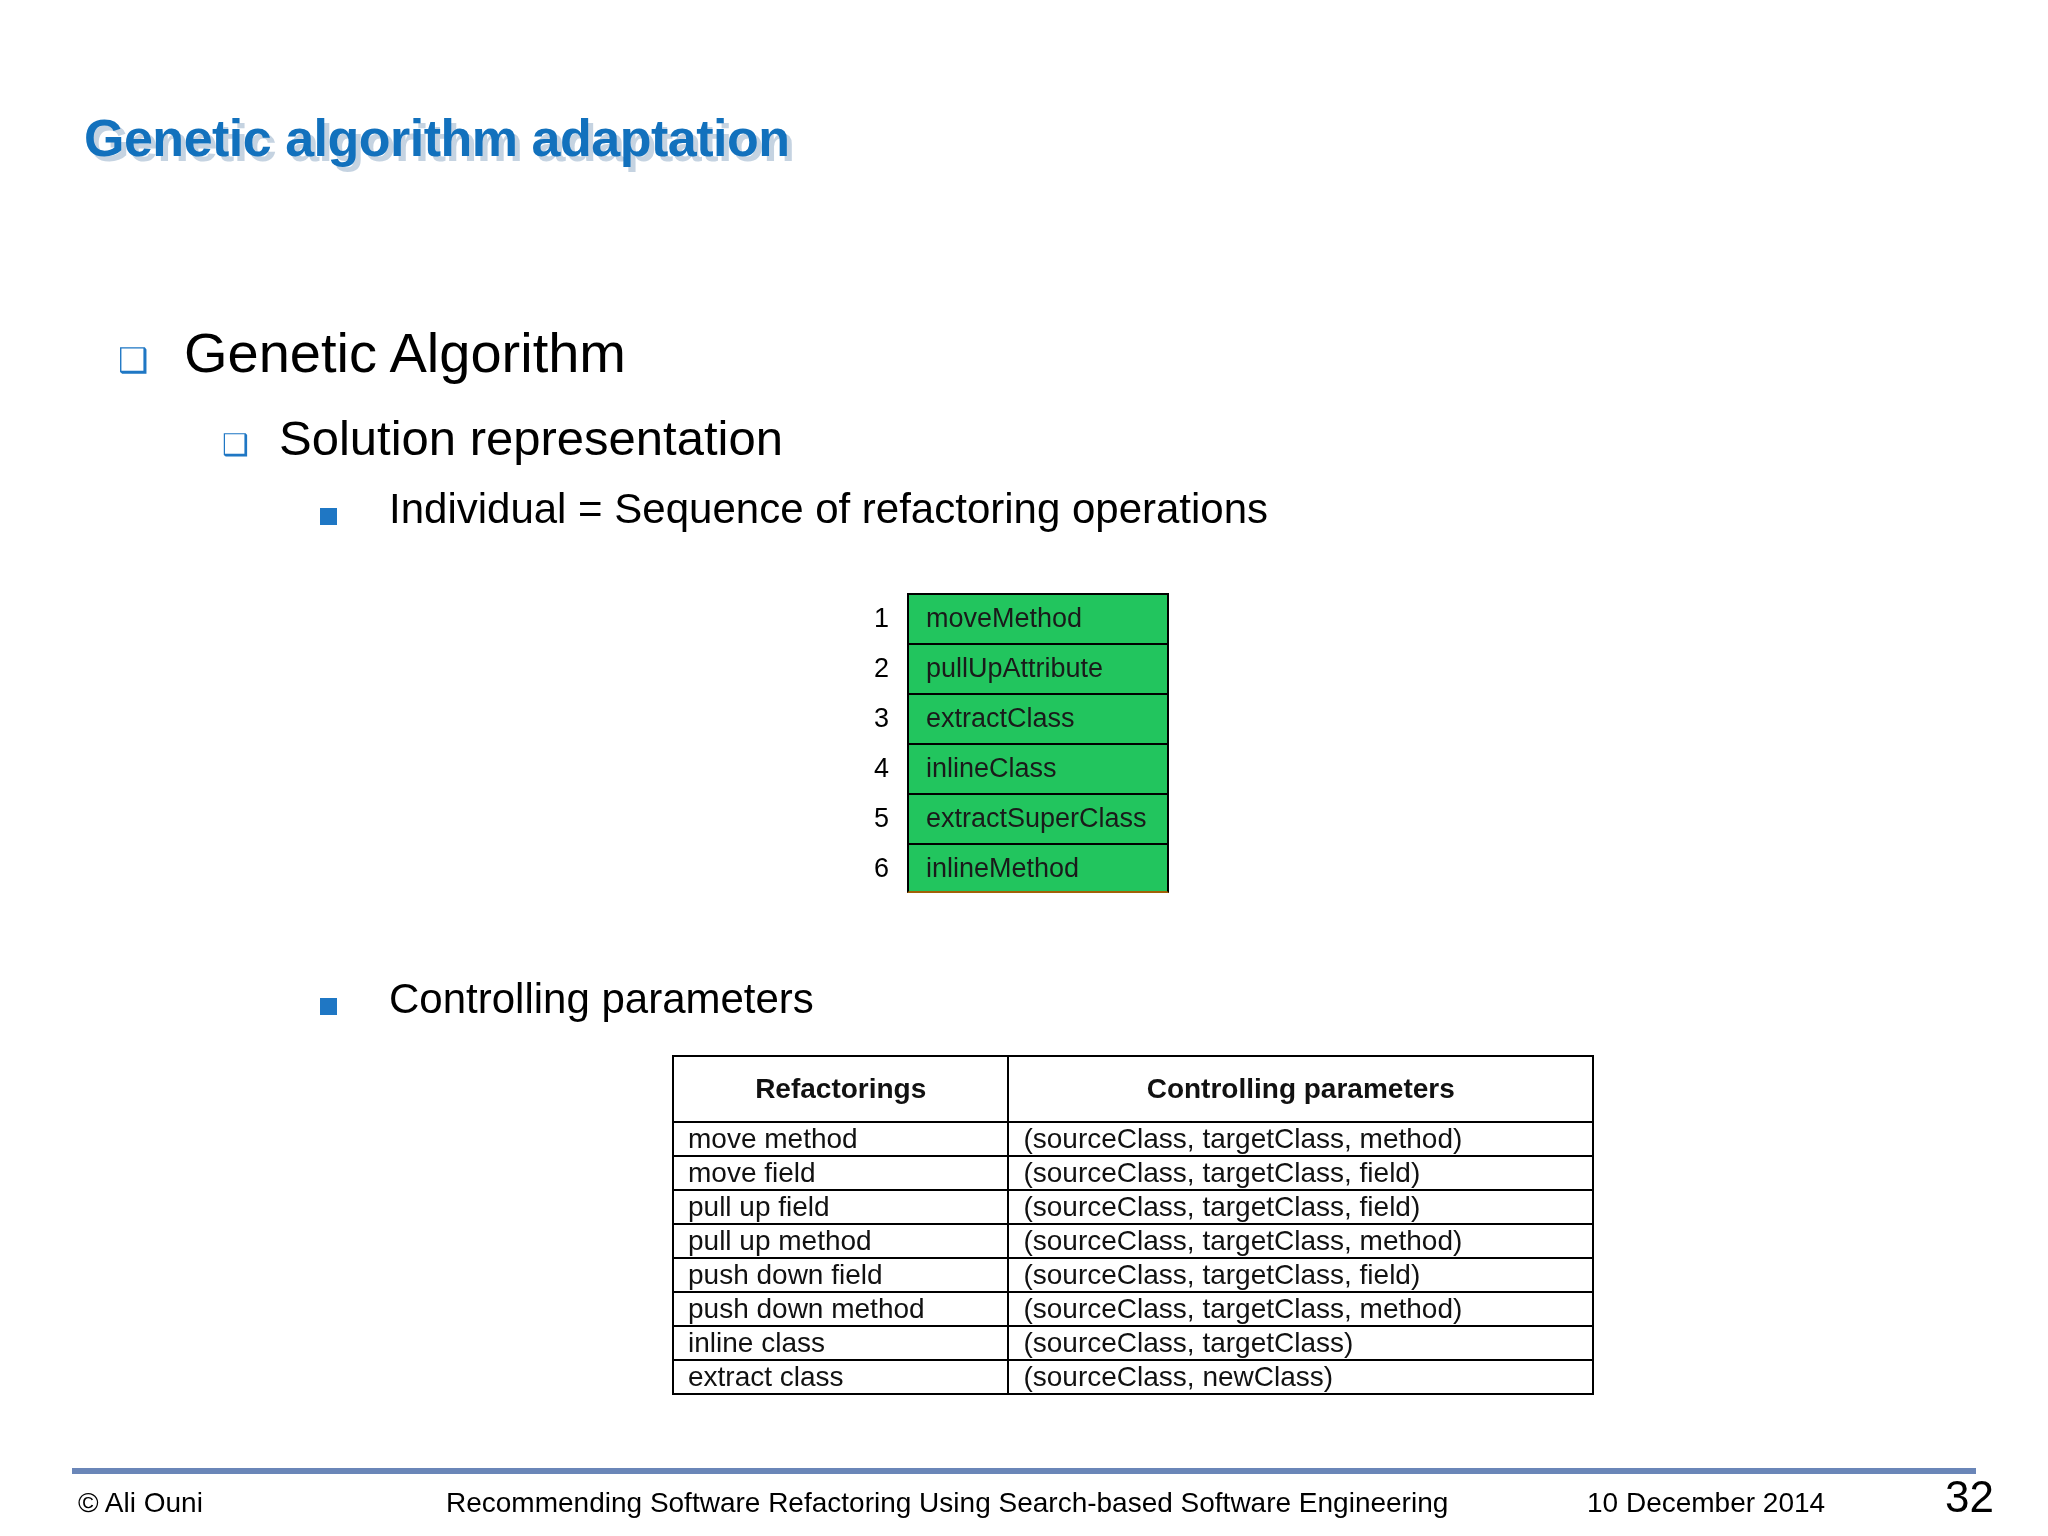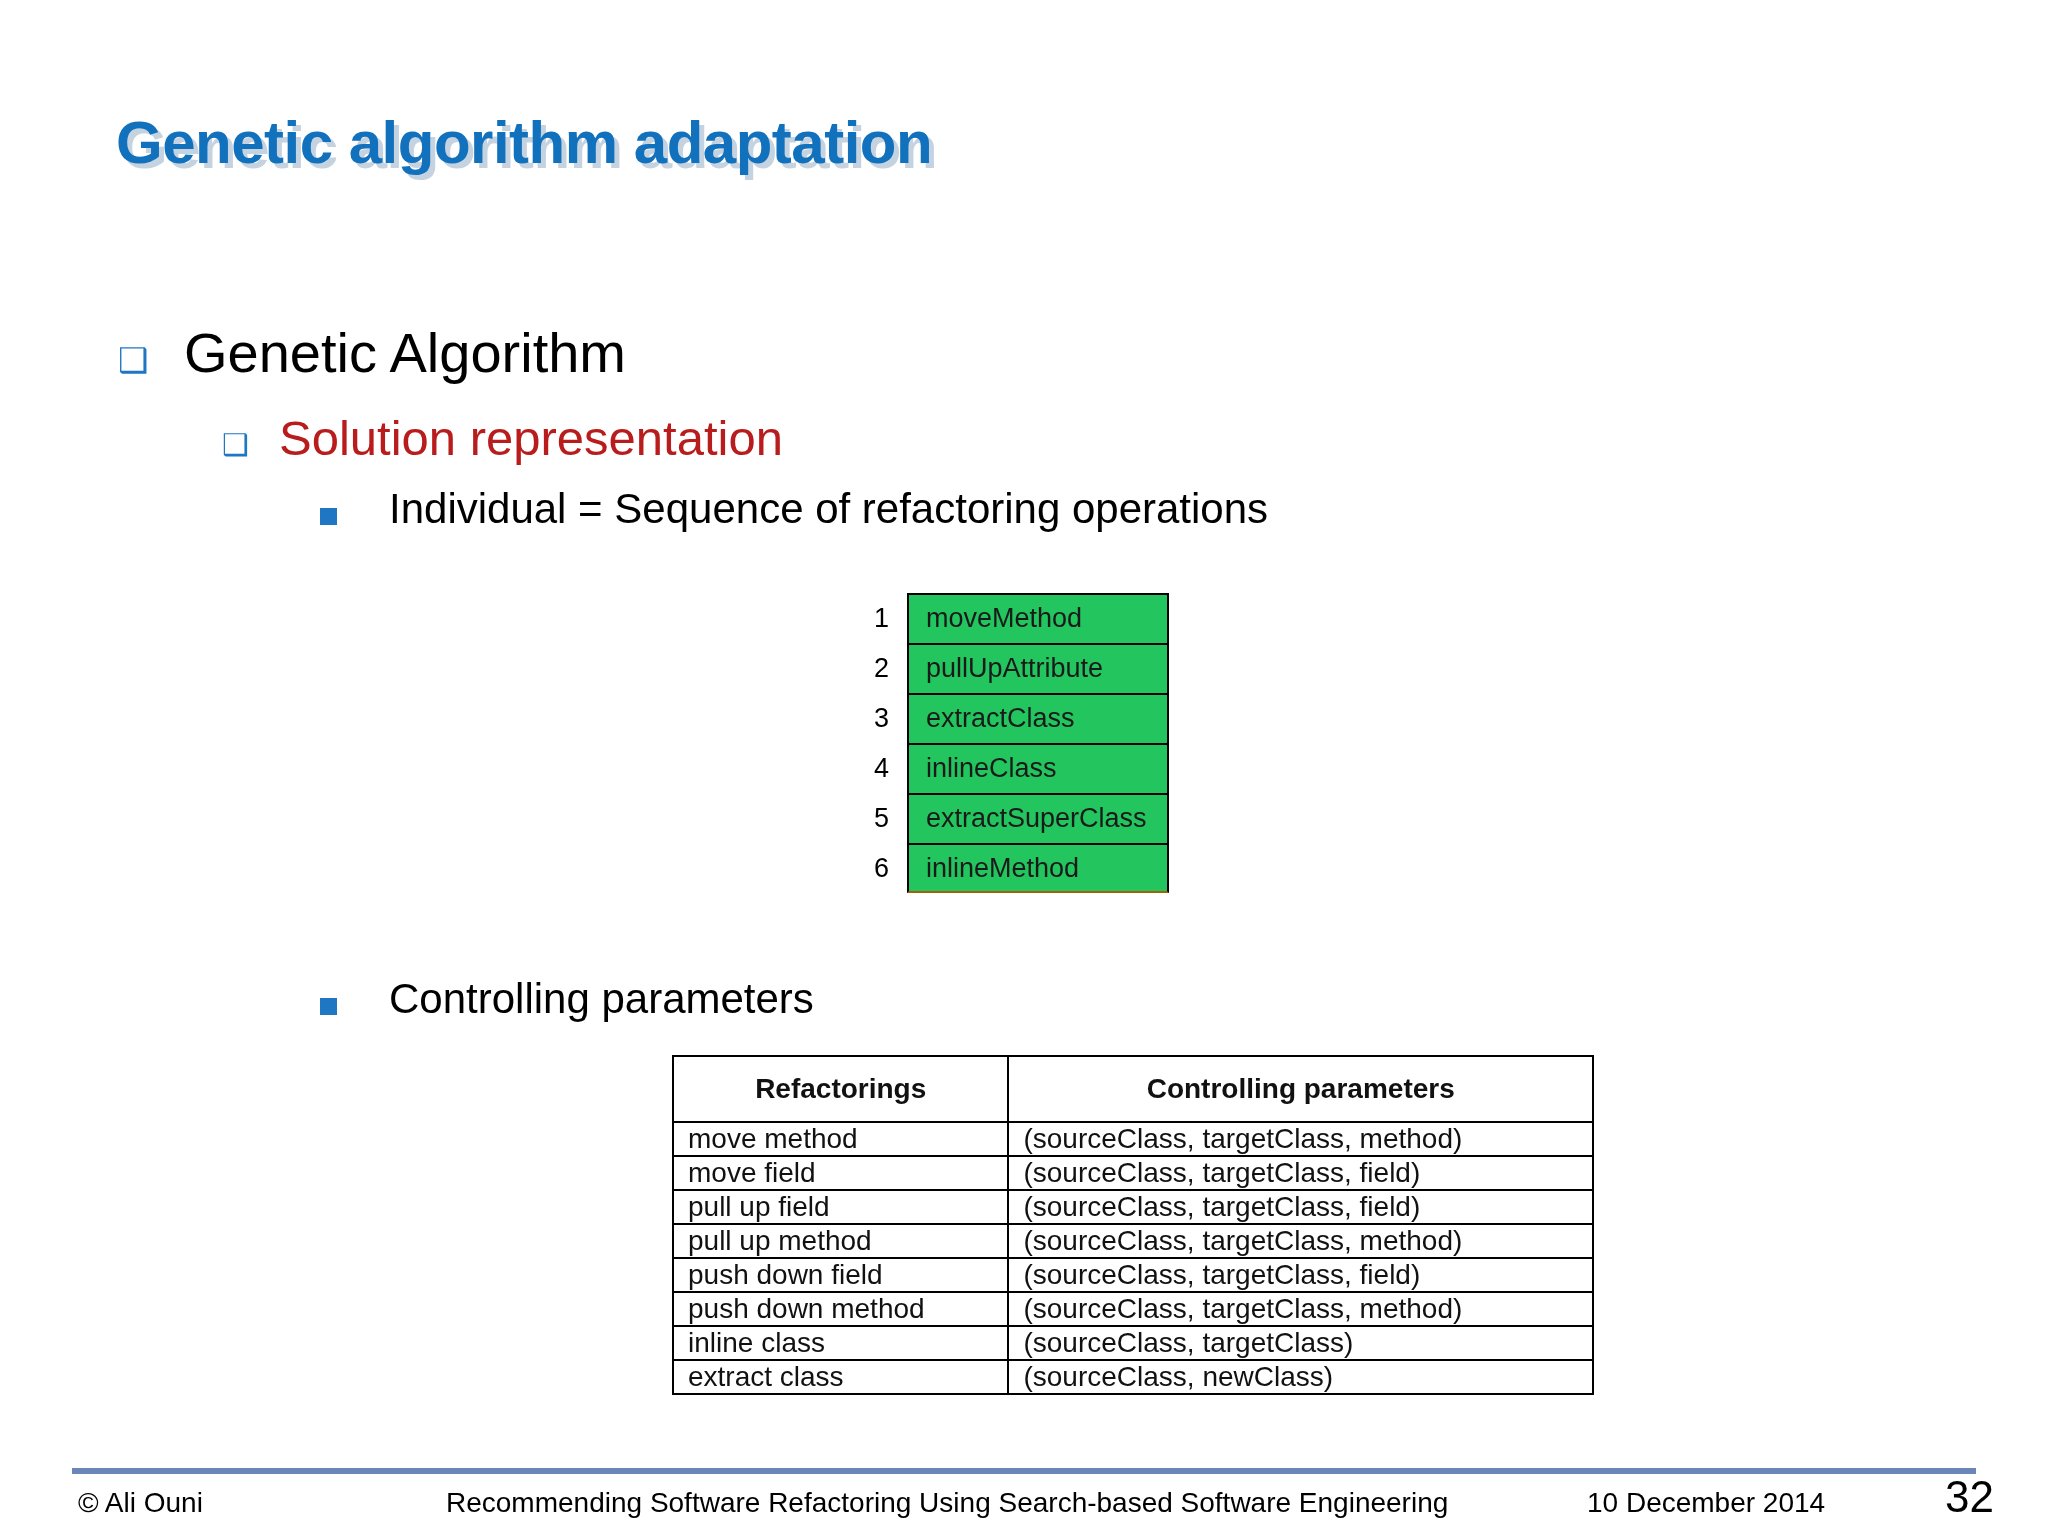--- a/index.html
+++ b/index.html
@@ -12,23 +12,23 @@
     height: 1536px;
     position: relative;
     overflow: hidden;
     font-family: "Liberation Sans", sans-serif;
     color: #000000;
   }
 
   
   .slide-title {
     position: absolute;
-    left: 116px;
+    left: 84px;
     top: 108px;
-    font-size: 60px;
+    font-size: 52px;
     font-weight: bold;
     color: #1271bd;
     letter-spacing: -0.5px;
     text-shadow: 5px 5px 0 rgba(150,175,200,0.55);
     white-space: nowrap;
   }
 
   
   .bullet-l1 {
     position: absolute;
@@ -60,21 +60,21 @@
   }
   .bullet-l2 .marker {
     font-size: 30px;
     color: #1f77c4;
     line-height: 1;
     width: 57px;
     flex: 0 0 57px;
   }
   .bullet-l2 .text {
     font-size: 49px;
-    color: #b91c1c;
+    color: #000000;
   }
 
   .bullet-l3 {
     position: absolute;
     display: flex;
     align-items: flex-end;
     white-space: nowrap;
   }
   .bullet-l3.op { left: 320px; top: 485px; }
   .bullet-l3.params { left: 320px; top: 975px; }

